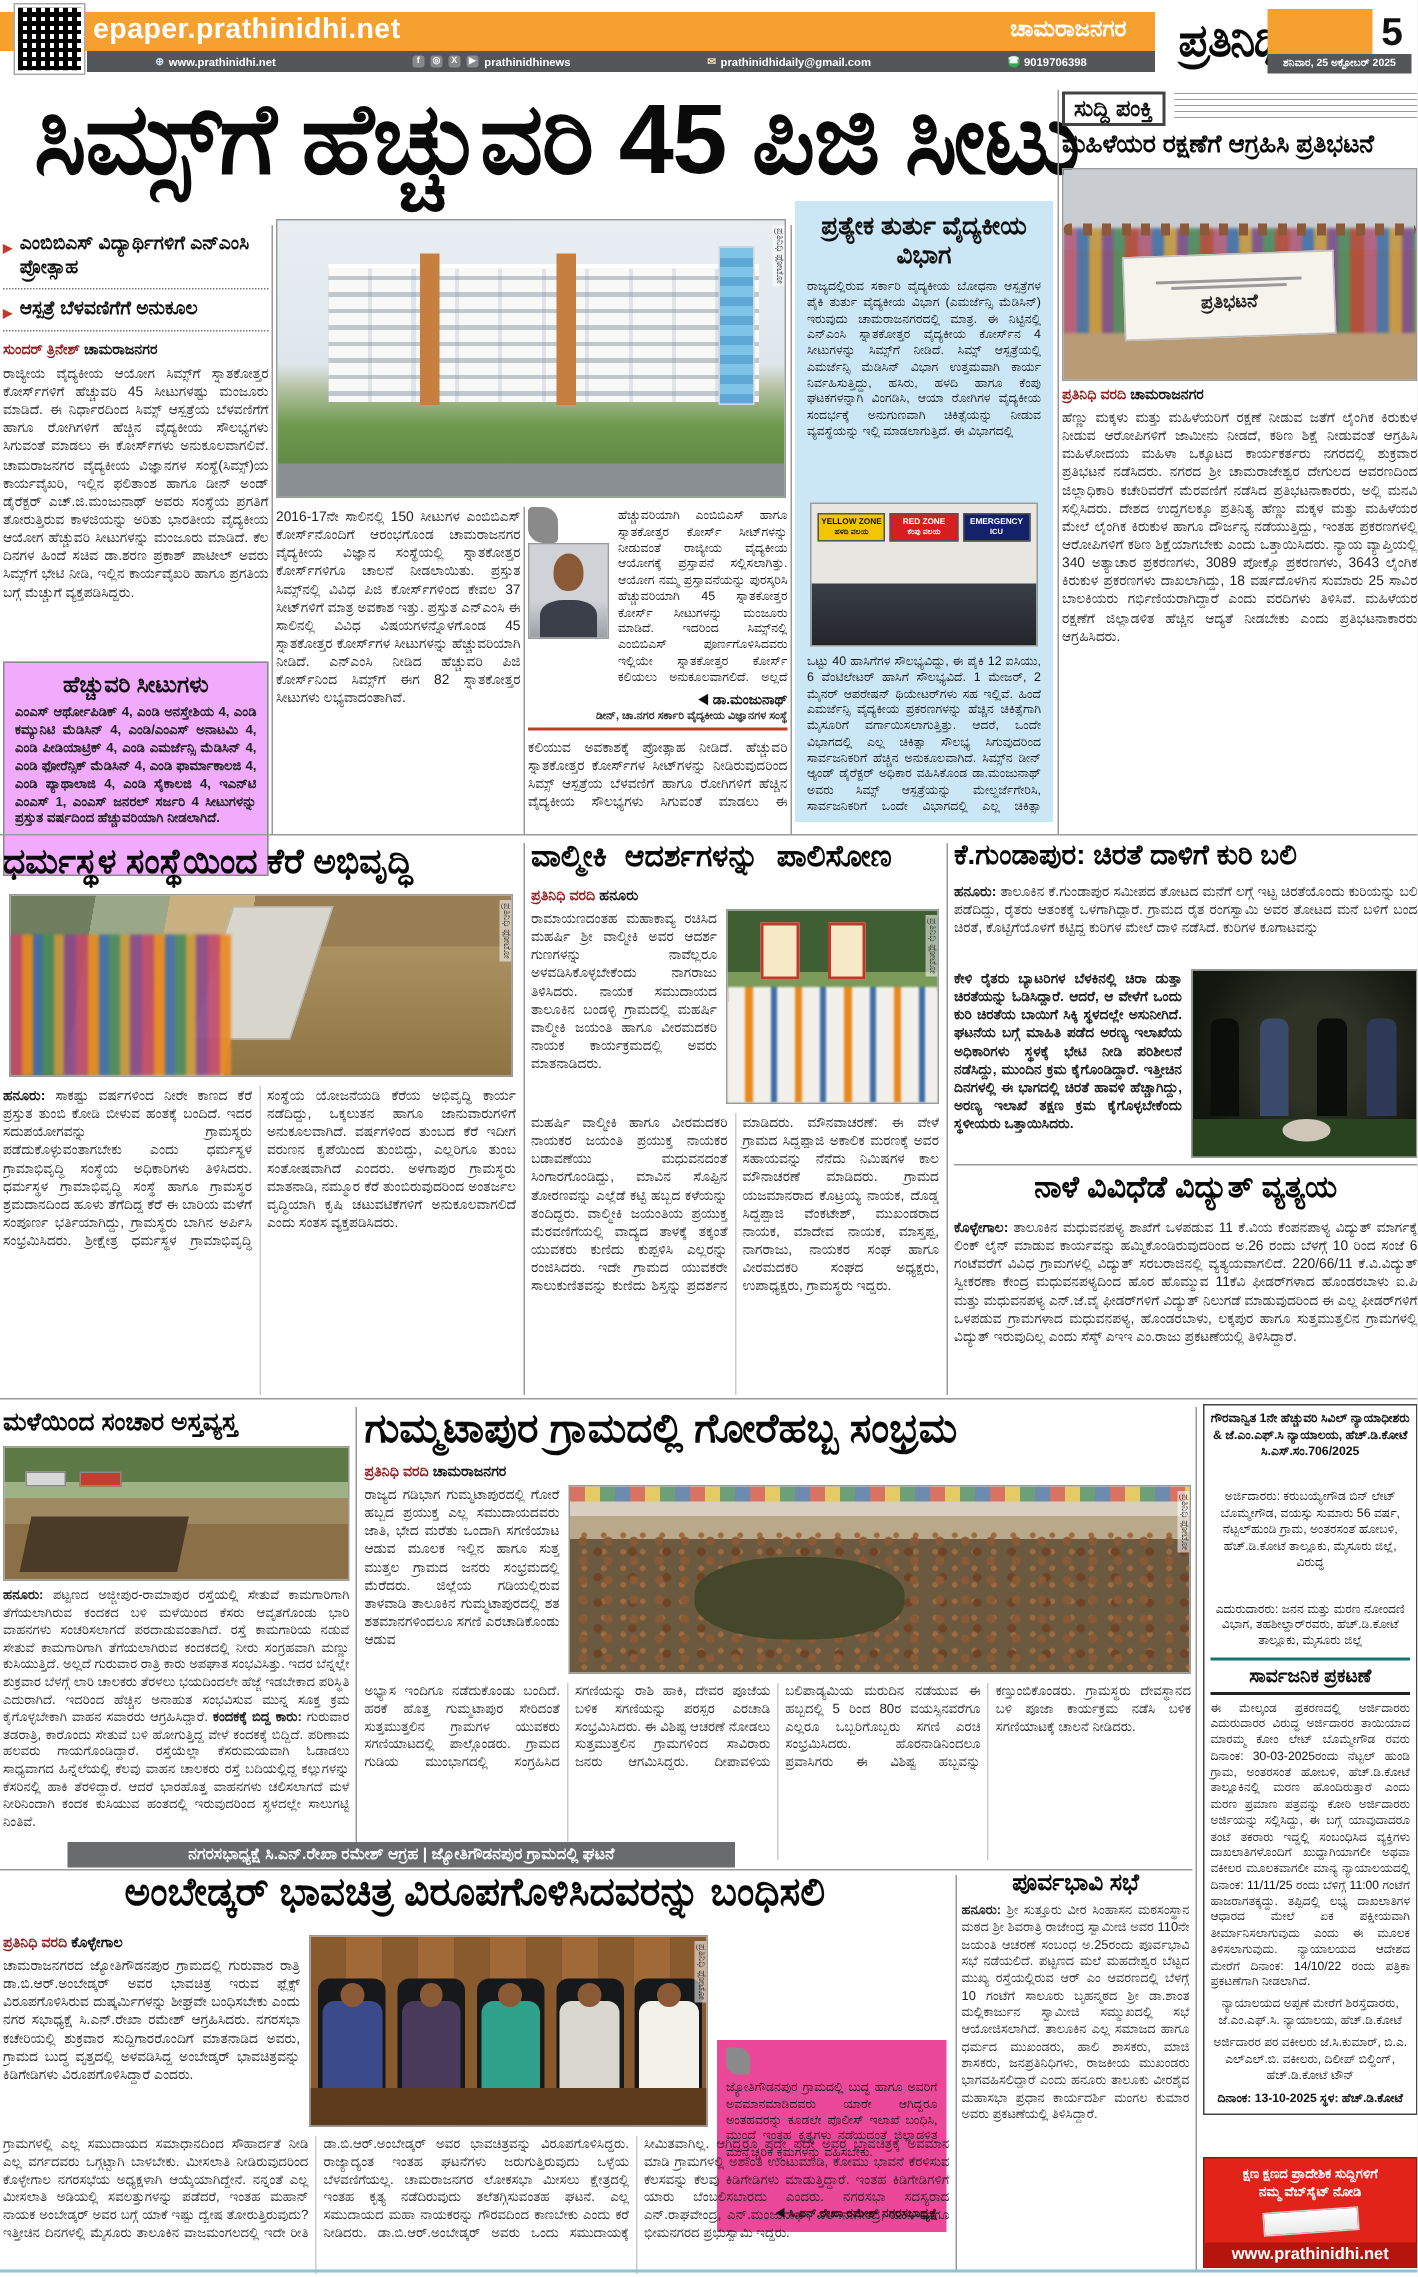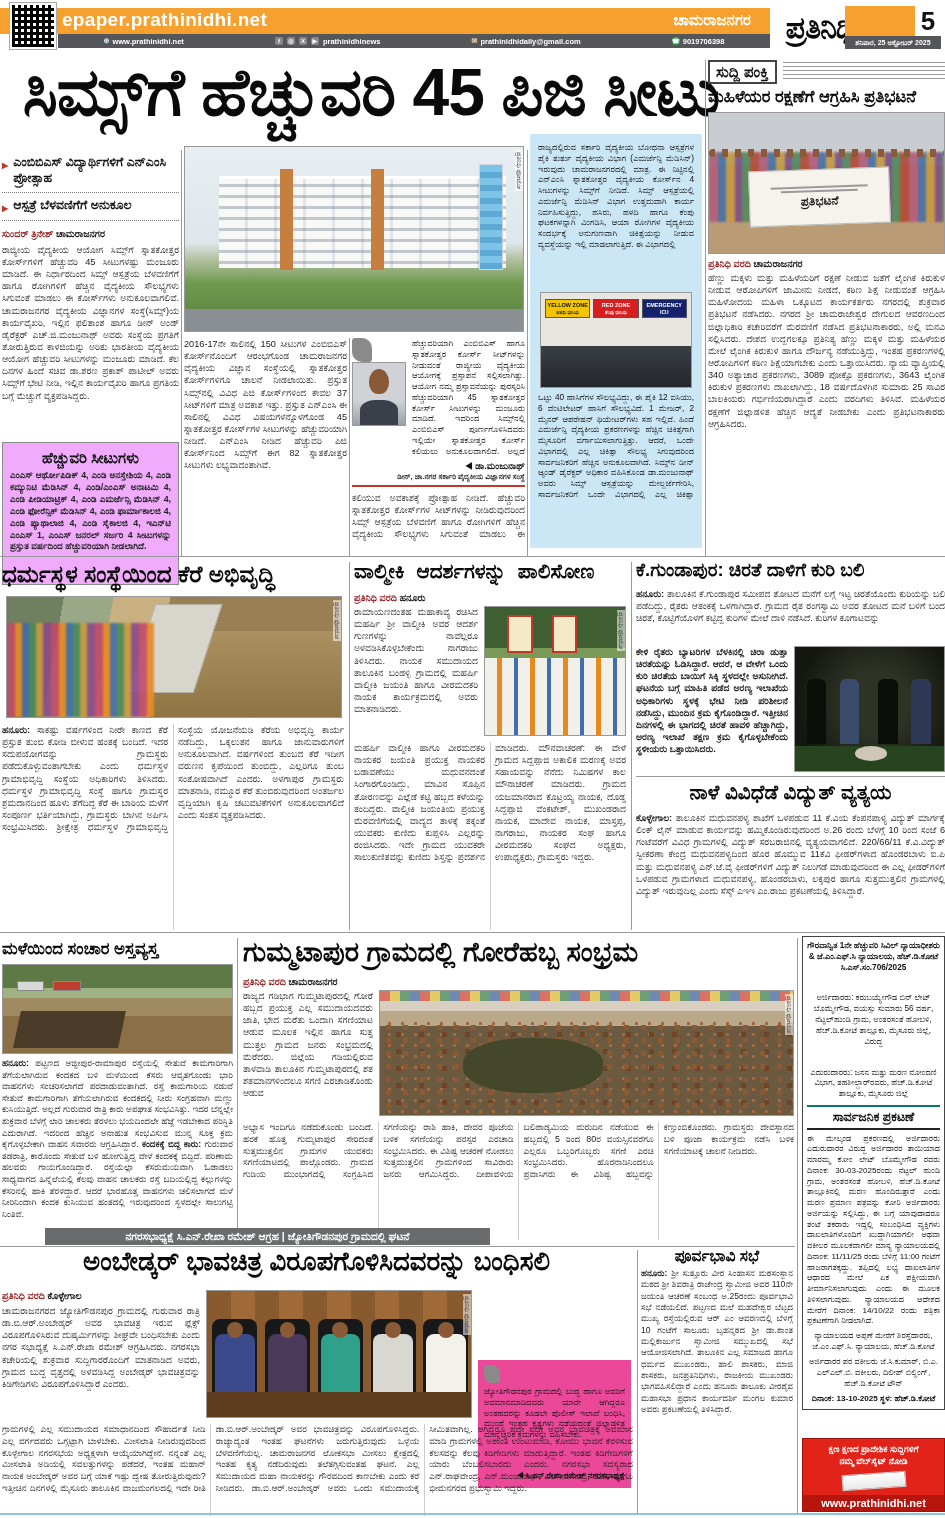--- a/index.html
+++ b/index.html
@@ -277,20 +277,21 @@
       </div>
       <div class="qtext" style="height:120px; overflow:hidden;">ಹೆಚ್ಚುವರಿಯಾಗಿ ಎಂಬಿಬಿಎಸ್ ಹಾಗೂ ಸ್ನಾತಕೋತ್ತರ ಕೋರ್ಸ್ ಸೀಟ್‌ಗಳನ್ನು ನೀಡುವಂತೆ ರಾಜ್ಯೀಯ ವೈದ್ಯಕೀಯ ಆಯೋಗಕ್ಕೆ ಪ್ರಸ್ತಾಪನೆ ಸಲ್ಲಿಸಲಾಗಿತ್ತು. ಆಯೋಗ ನಮ್ಮ ಪ್ರಸ್ತಾವನೆಯನ್ನು ಪುರಸ್ಕರಿಸಿ ಹೆಚ್ಚುವರಿಯಾಗಿ 45 ಸ್ನಾತಕೋತ್ತರ ಕೋರ್ಸ್ ಸೀಟುಗಳನ್ನು ಮಂಜೂರು ಮಾಡಿದೆ. ಇದರಿಂದ ಸಿಮ್ಸ್‌ನಲ್ಲಿ ಎಂಬಿಬಿಎಸ್ ಪೂರ್ಣಗೊಳಿಸಿದವರು ಇಲ್ಲಿಯೇ ಸ್ನಾತಕೋತ್ತರ ಕೋರ್ಸ್ ಕಲಿಯಲು ಅನುಕೂಲವಾಗಲಿದೆ. ಅಲ್ಲದೆ ಹಿರಿಯ ವೈದ್ಯರಿಗೆ ನೆರವಾಗಲಿದ್ದಾರೆ. ಹೆಚ್ಚಿನ ಸೀಟು ದೊರೆತಷ್ಟು ಸಿಮ್ಸ್ ಆಸ್ಪತ್ರೆಯ ಪ್ರಗತಿಗೆ ಹೆಚ್ಚಿನ ಅನುಕೂಲವಾಗಲಿದೆ.</div>
     </div>
     <div class="qauth">◀ ಡಾ.ಮಂಜುನಾಥ್</div>
     <div class="qrole">ಡೀನ್, ಚಾ.ನಗರ ಸರ್ಕಾರಿ ವೈದ್ಯಕೀಯ ವಿಜ್ಞಾನಗಳ ಸಂಸ್ಥೆ</div>
     <div class="redrule"></div>
     <div class="bodytxt" style="height:52px;">ಕಲಿಯುವ ಅವಕಾಶಕ್ಕೆ ಪ್ರೋತ್ಸಾಹ ನೀಡಿದೆ. ಹೆಚ್ಚುವರಿ ಸ್ನಾತಕೋತ್ತರ ಕೋರ್ಸ್‌ಗಳ ಸೀಟ್‌ಗಳನ್ನು ನೀಡಿರುವುದರಿಂದ ಸಿಮ್ಸ್ ಆಸ್ಪತ್ರೆಯ ಬೆಳವಣಿಗೆ ಹಾಗೂ ರೋಗಿಗಳಿಗೆ ಹೆಚ್ಚಿನ ವೈದ್ಯಕೀಯ ಸೌಲಭ್ಯಗಳು ಸಿಗುವಂತೆ ಮಾಡಲು ಈ ಕೋರ್ಸ್‌ಗಳು ನೆರವಾಗಲಿವೆ. ಈಗಾಗಲೇ ಸಾಕಷ್ಟು ಪಿಜಿ ವಿದ್ಯಾರ್ಥಿಗಳು ಸಿಮ್ಸ್‌ನಲ್ಲಿಯೇ ವೈದ್ಯಕೀಯ ಶಿಕ್ಷಣ, ಶಸ್ತ್ರ ಚಿಕಿತ್ಸೆಯಲ್ಲಿ ತೊಡಗಿಸಿಕೊಂಡಿದ್ದಾರೆ.</div>
   </div>
 
   <div class="bluebox">
+    <div class="bb-title">ಪ್ರತ್ಯೇಕ ತುರ್ತು ವೈದ್ಯಕೀಯ ವಿಭಾಗ</div>
     <div class="bb-body" style="height:146px; overflow:hidden;">ರಾಜ್ಯದಲ್ಲಿರುವ ಸರ್ಕಾರಿ ವೈದ್ಯಕೀಯ ಬೋಧನಾ ಆಸ್ಪತ್ರೆಗಳ ಪೈಕಿ ತುರ್ತು ವೈದ್ಯಕೀಯ ವಿಭಾಗ (ಎಮರ್ಜೆನ್ಸಿ ಮೆಡಿಸಿನ್) ಇರುವುದು ಚಾಮರಾಜನಗರದಲ್ಲಿ ಮಾತ್ರ. ಈ ನಿಟ್ಟಿನಲ್ಲಿ ಎನ್‌ಎಂಸಿ ಸ್ನಾತಕೋತ್ತರ ವೈದ್ಯಕೀಯ ಕೋರ್ಸ್‌ನ 4 ಸೀಟುಗಳನ್ನು ಸಿಮ್ಸ್‌ಗೆ ನೀಡಿದೆ. ಸಿಮ್ಸ್ ಆಸ್ಪತ್ರೆಯಲ್ಲಿ ಎಮರ್ಜೆನ್ಸಿ ಮೆಡಿಸಿನ್ ವಿಭಾಗ ಉತ್ತಮವಾಗಿ ಕಾರ್ಯ ನಿರ್ವಹಿಸುತ್ತಿದ್ದು, ಹಸಿರು, ಹಳದಿ ಹಾಗೂ ಕೆಂಪು ಘಟಕಗಳನ್ನಾಗಿ ವಿಂಗಡಿಸಿ, ಆಯಾ ರೋಗಿಗಳ ವೈದ್ಯಕೀಯ ಸಂದರ್ಭಕ್ಕೆ ಅನುಗುಣವಾಗಿ ಚಿಕಿತ್ಸೆಯನ್ನು ನೀಡುವ ವ್ಯವಸ್ಥೆಯನ್ನು ಇಲ್ಲಿ ಮಾಡಲಾಗುತ್ತಿದೆ. ಈ ವಿಭಾಗದಲ್ಲಿ</div>
     <div class="ph-zones zones">
       <div class="zone-row">
         <div class="sign y">
             <span class="en">YELLOW ZONE</span>
             <span class="kn">ಹಳದಿ ವಲಯ</span>
           </div>
         <div class="sign r">
             <span class="en">RED ZONE</span>
             <span class="kn">ಕೆಂಪು ವಲಯ</span>

